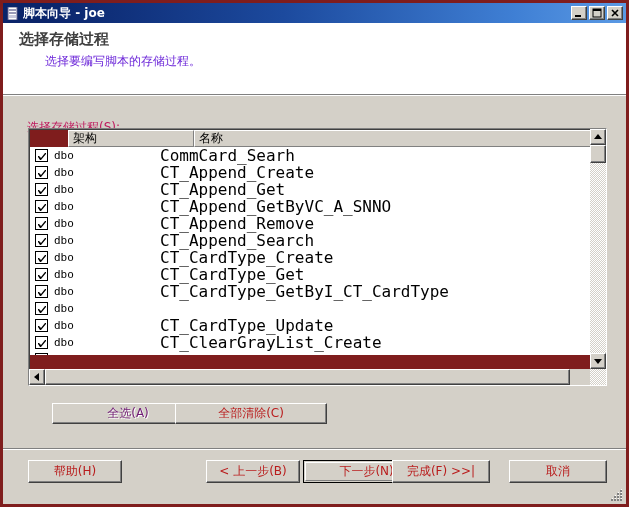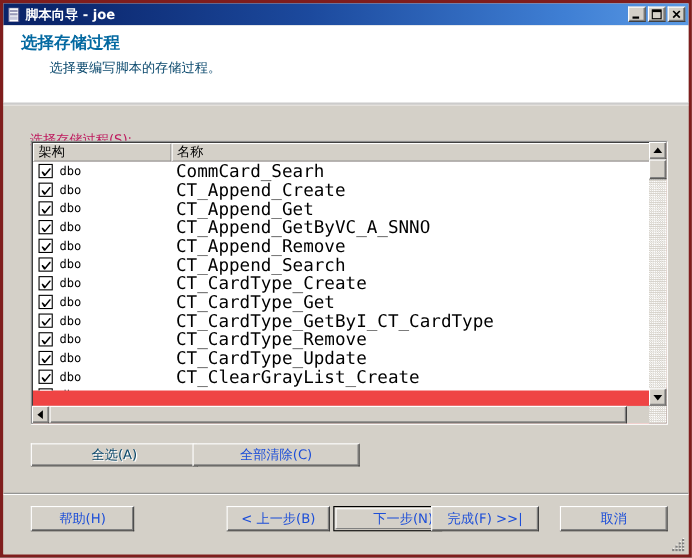--- a/index.html
+++ b/index.html
@@ -86,27 +86,27 @@
     content: "";
     position: absolute;
     left: 0; right: 0; bottom: -1px;
     height: 1px;
     background: #ffffff;
   }
   .header-title {
     font-family: "DejaVu Sans", "Liberation Sans", sans-serif;
     font-size: 15px;
     font-weight: bold;
-    color: #0369a1;
+    color: #404040;
     line-height: 19px;
   }
   .header-sub {
     font-family: "DejaVu Sans", "Liberation Sans", sans-serif;
     font-size: 12px;
-    color: #0c4a6e;
+    color: #6d28d9;
     margin-top: 4px;
     margin-left: 26px;
     line-height: 16px;
   }
 
   .header-rule {
     height: 2px;
     background: #d4d0c8;
     border-top: 1px solid #808080;
     border-bottom: 1px solid #ffffff;
@@ -144,22 +144,23 @@
     border-left: 1px solid #808080;
     border-right: 1px solid #ffffff;
     border-bottom: 1px solid #ffffff;
     box-shadow: inset 1px 1px 0 #404040;
     overflow: hidden;
   }
   .lv-inner {
     position: absolute;
     left: 1px; top: 1px;
     right: 0; bottom: 0;
-    background: #ef4444;
+    background: #7f1d1d;
     overflow: hidden;
+    padding-left: 38px;
   }
   .lv-head {
     display: flex;
     height: 17px;
     box-sizing: border-box;
     background: #d4d0c8;
     position: relative;
     width: 561px;
   }
   .lv-col {
@@ -343,31 +344,32 @@
   .btn {
     box-sizing: border-box;
     background: #d4d0c8;
     border-top: 1px solid #ffffff;
     border-left: 1px solid #ffffff;
     border-right: 1px solid #404040;
     border-bottom: 1px solid #404040;
     box-shadow: inset -1px -1px 0 #808080, inset 1px 1px 0 #d4d0c8;
     font-family: "DejaVu Sans", "Liberation Sans", sans-serif;
     font-size: 12px;
-    color: #1d4ed8;
+    color: #b91c1c;
     display: flex;
     align-items: center;
     justify-content: center;
     cursor: default;
     white-space: nowrap;
     user-select: none;
   }
   .btn.disabled {
-    color: #0c4a6e;
+    color: #701a75;
     text-shadow: 1px 1px 0 #ffffff;
+    margin-left: 24px;
   }
   .btn.default {
     border: 1px solid #000000;
     box-shadow: none;
     position: relative;
   }
   .btn.default .inner {
     position: absolute;
     left: 1px; top: 1px; right: 1px; bottom: 1px;
     box-sizing: border-box;
@@ -571,21 +573,20 @@
             </div>
             <div class="lv-row">
               <div class="cell-schema">
                 <span class="chk">
                   <svg width="11" height="11" viewBox="0 0 11 11">
                     <path d="M1 5 L2 5 L4 7 L8 2 L9 2 L9 3 L4 9 L3 9 L1 6 Z" fill="#000000"></path>
                   </svg>
                 </span>
                 <span class="cell-text">dbo</span>
               </div>
-              <div class="cell-name">CT_CardType_Remove</div>
             </div>
             <div class="lv-row">
               <div class="cell-schema">
                 <span class="chk">
                   <svg width="11" height="11" viewBox="0 0 11 11">
                     <path d="M1 5 L2 5 L4 7 L8 2 L9 2 L9 3 L4 9 L3 9 L1 6 Z" fill="#000000"></path>
                   </svg>
                 </span>
                 <span class="cell-text">dbo</span>
               </div>

